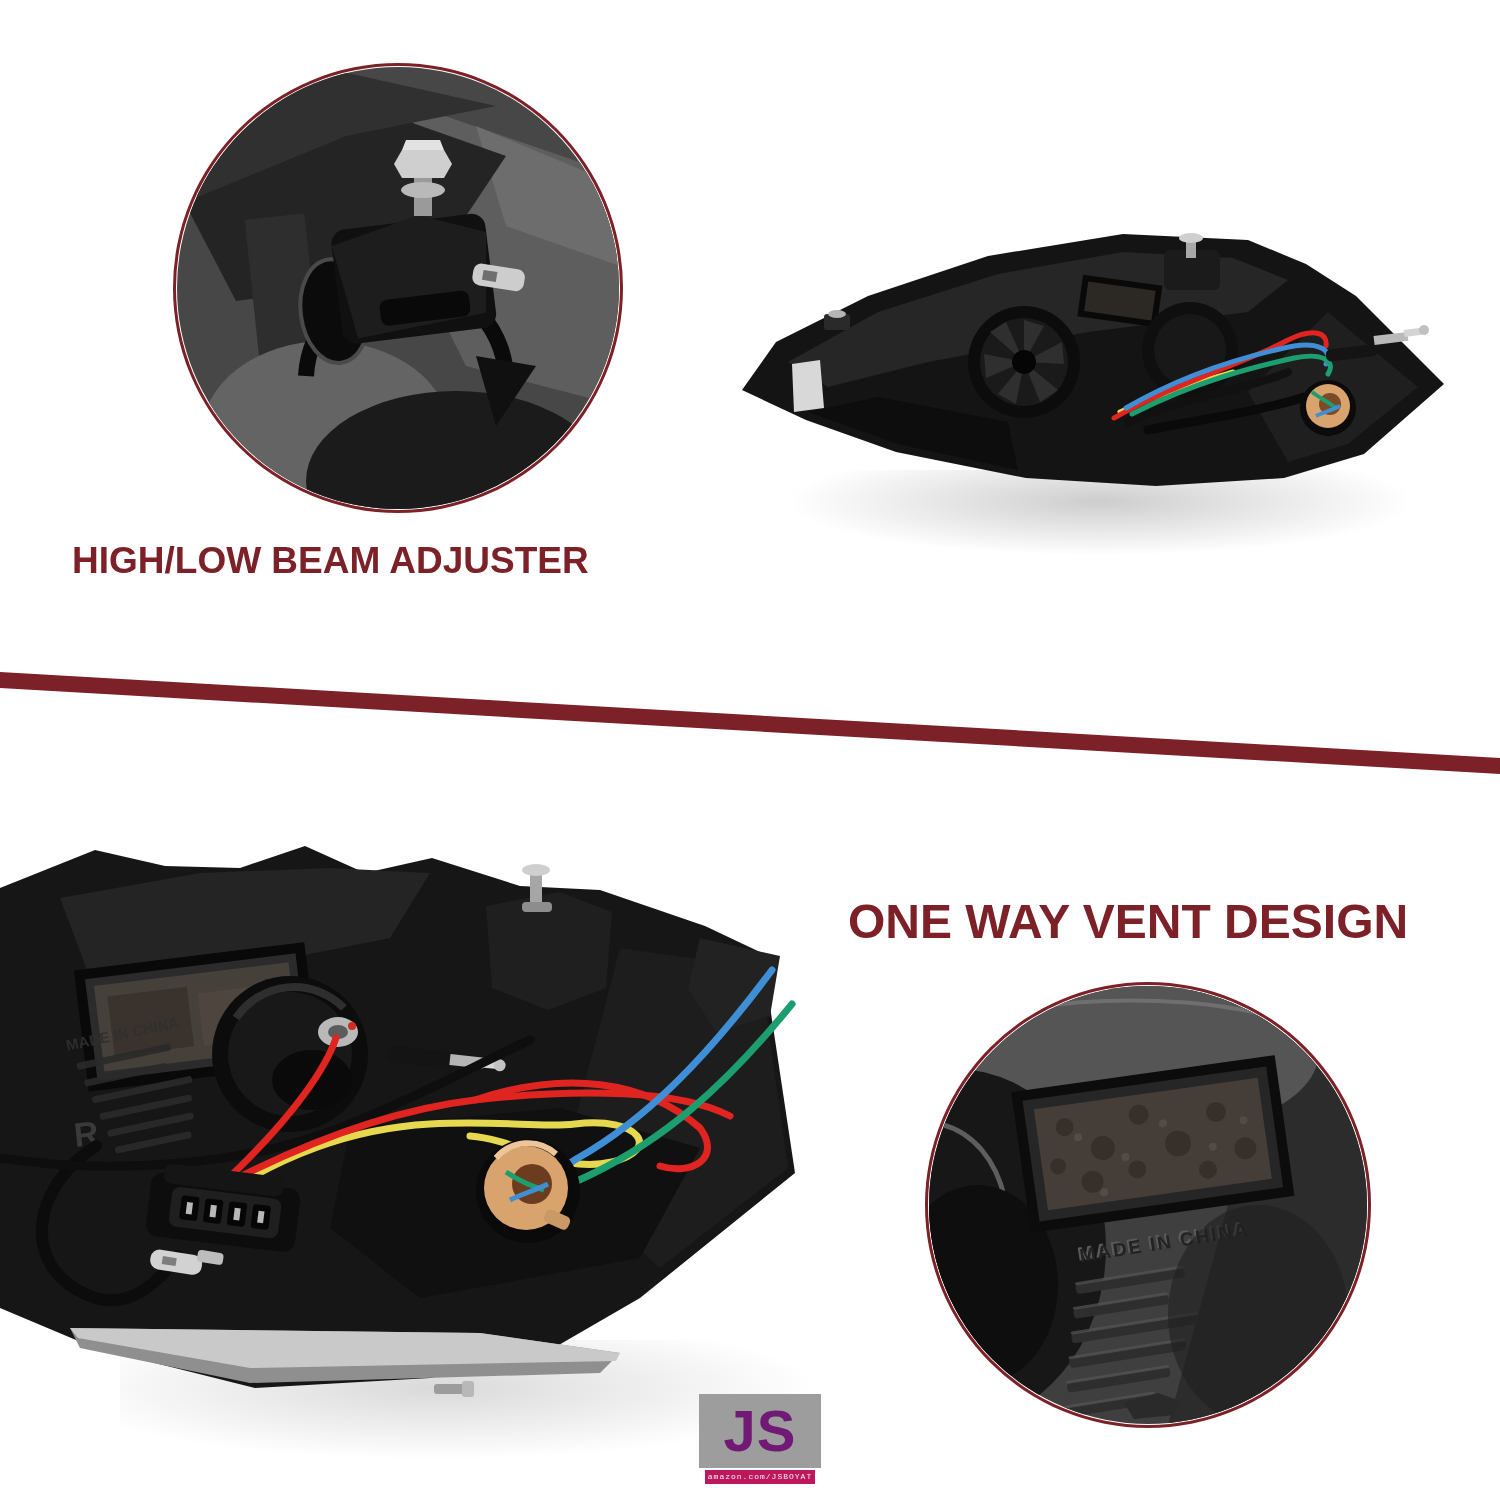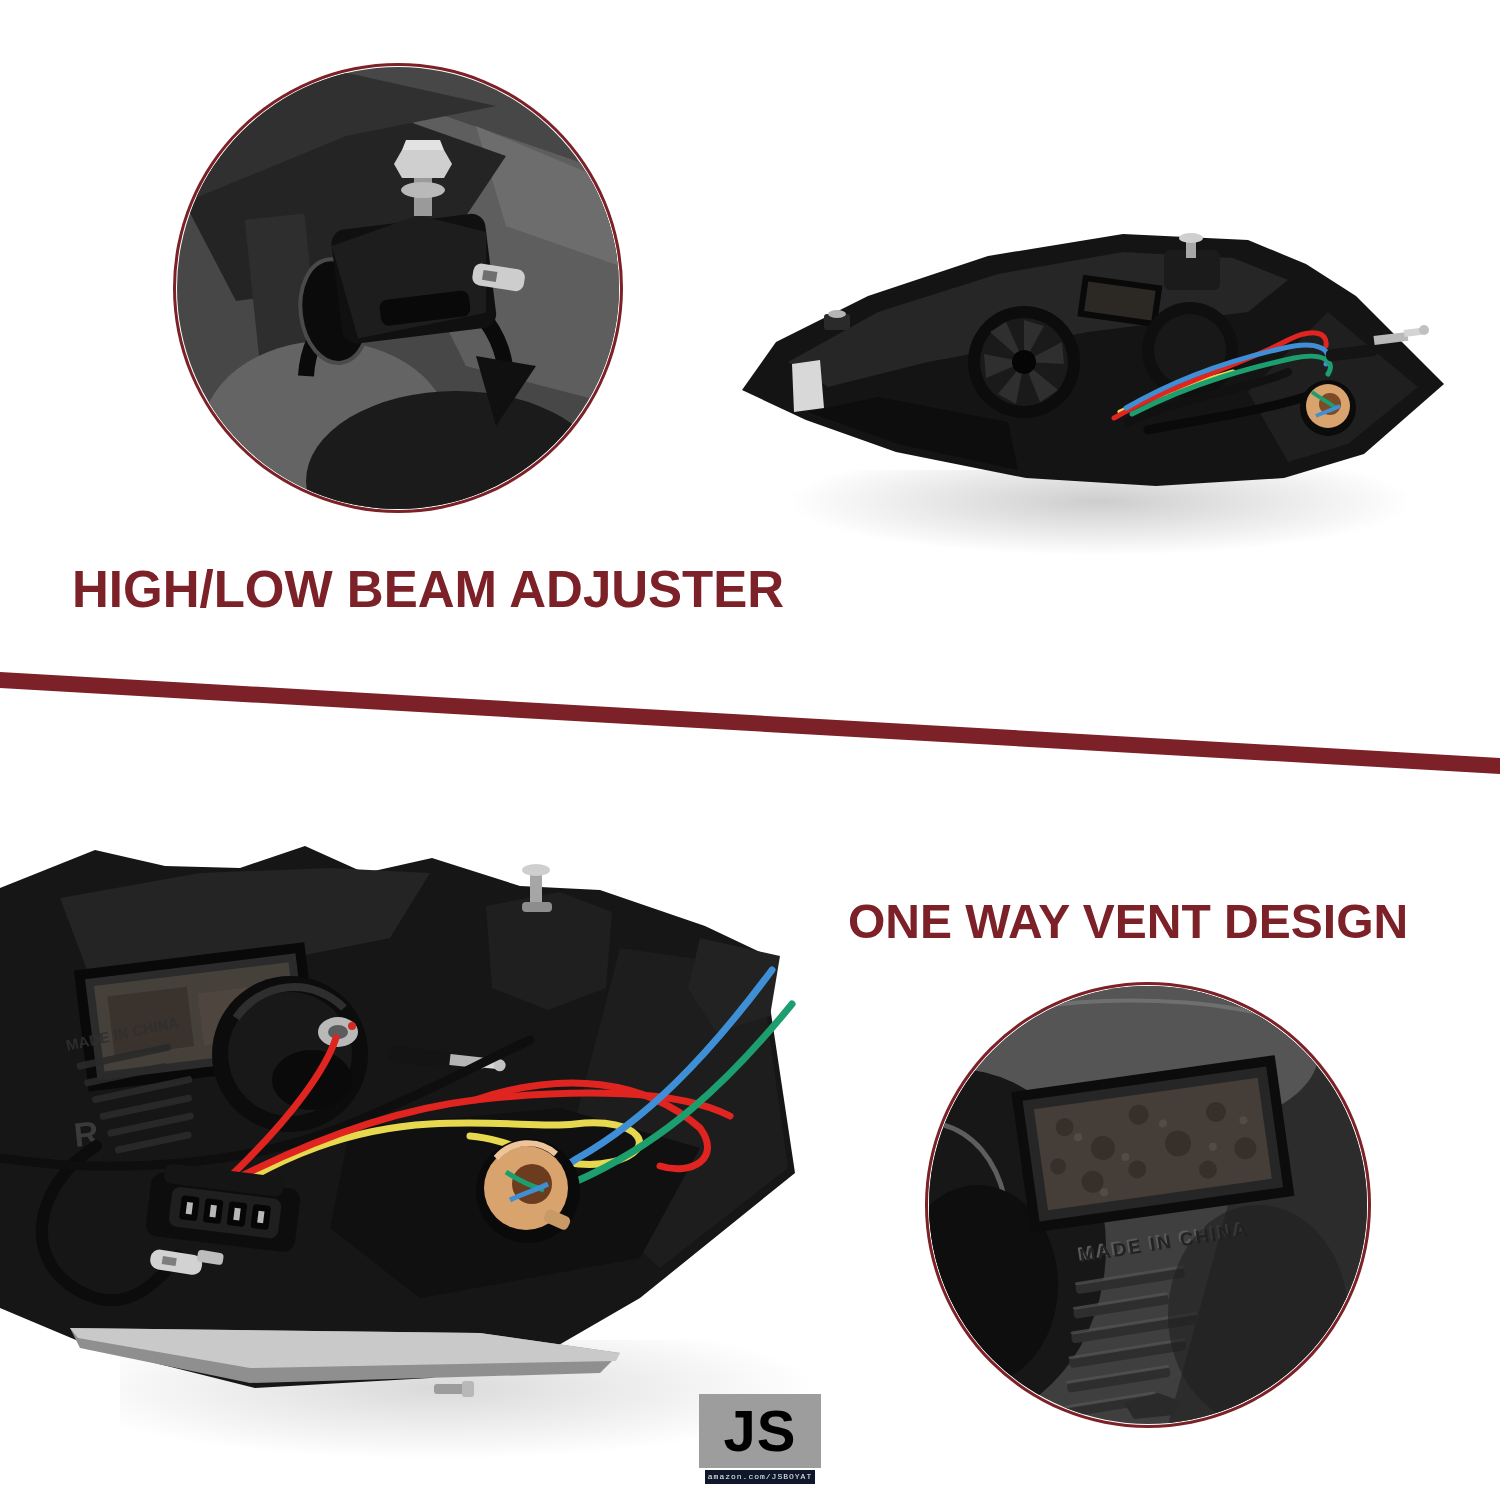--- a/index.html
+++ b/index.html
@@ -6,44 +6,44 @@
   #canvas{
     position:relative;width:1500px;height:1500px;margin:0 auto;
     background:#ffffff;overflow:hidden;
     font-family:"Liberation Sans",sans-serif;
   }
   .abs{position:absolute;}
   .headline{
     position:absolute;margin:0;color:#7b2127;font-weight:700;
     font-family:"Liberation Sans",sans-serif;letter-spacing:0px;white-space:nowrap;
   }
-  #headline-top{left:72px;top:540px;font-size:51px;margin-top:20px;}
+  #headline-top{left:72px;top:540px;font-size:37px;}
   #headline-bottom{left:848px;top:894px;font-size:48px;}
   .circle-inset{border-radius:50%;overflow:hidden;box-shadow:0 0 0 3px #7b2127;}
   #inset-adjuster{left:176px;top:66px;width:444px;height:444px;}
   #photo-top-right{left:728px;top:222px;width:724px;height:296px;}
   #photo-bottom-left{left:0px;top:828px;width:802px;height:592px;}
   #inset-vent{left:928px;top:985px;width:440px;height:440px;}
   #divider{left:0;top:655px;width:1500px;height:120px;}
   .soft-shadow-tr{
     left:760px;top:470px;width:680px;height:90px;
     background:radial-gradient(ellipse at 50% 35%, rgba(90,90,90,.30), rgba(255,255,255,0) 65%);
   }
   .soft-shadow-bl{
     left:120px;top:1340px;width:700px;height:120px;
     background:radial-gradient(ellipse at 45% 40%, rgba(120,120,120,.28), rgba(255,255,255,0) 70%);
   }
   #js-watermark{left:699px;top:1394px;width:122px;text-align:center;}
   #js-watermark .logo-box{
-    width:122px;height:74px;background:#9d9d9d;color:#000000;
+    width:122px;height:74px;background:#9d9d9d;color:#701a75;
     display:flex;align-items:center;justify-content:center;
     font-size:58px;font-weight:700;letter-spacing:1px;line-height:1;
   }
   #js-watermark .logo-bar{
-    margin:2px auto 0;width:110px;height:14px;background:#0f172a;color:#f2f2f2;
+    margin:2px auto 0;width:110px;height:14px;background:#be185d;color:#f2f2f2;
     font-size:8px;letter-spacing:1px;line-height:14px;white-space:nowrap;overflow:hidden;
     font-family:"Liberation Mono","DejaVu Sans Mono",monospace;
   }
 </style>
 </head>
 <body>
 
 <div id="canvas">
 
   <div class="abs soft-shadow-tr"></div>

